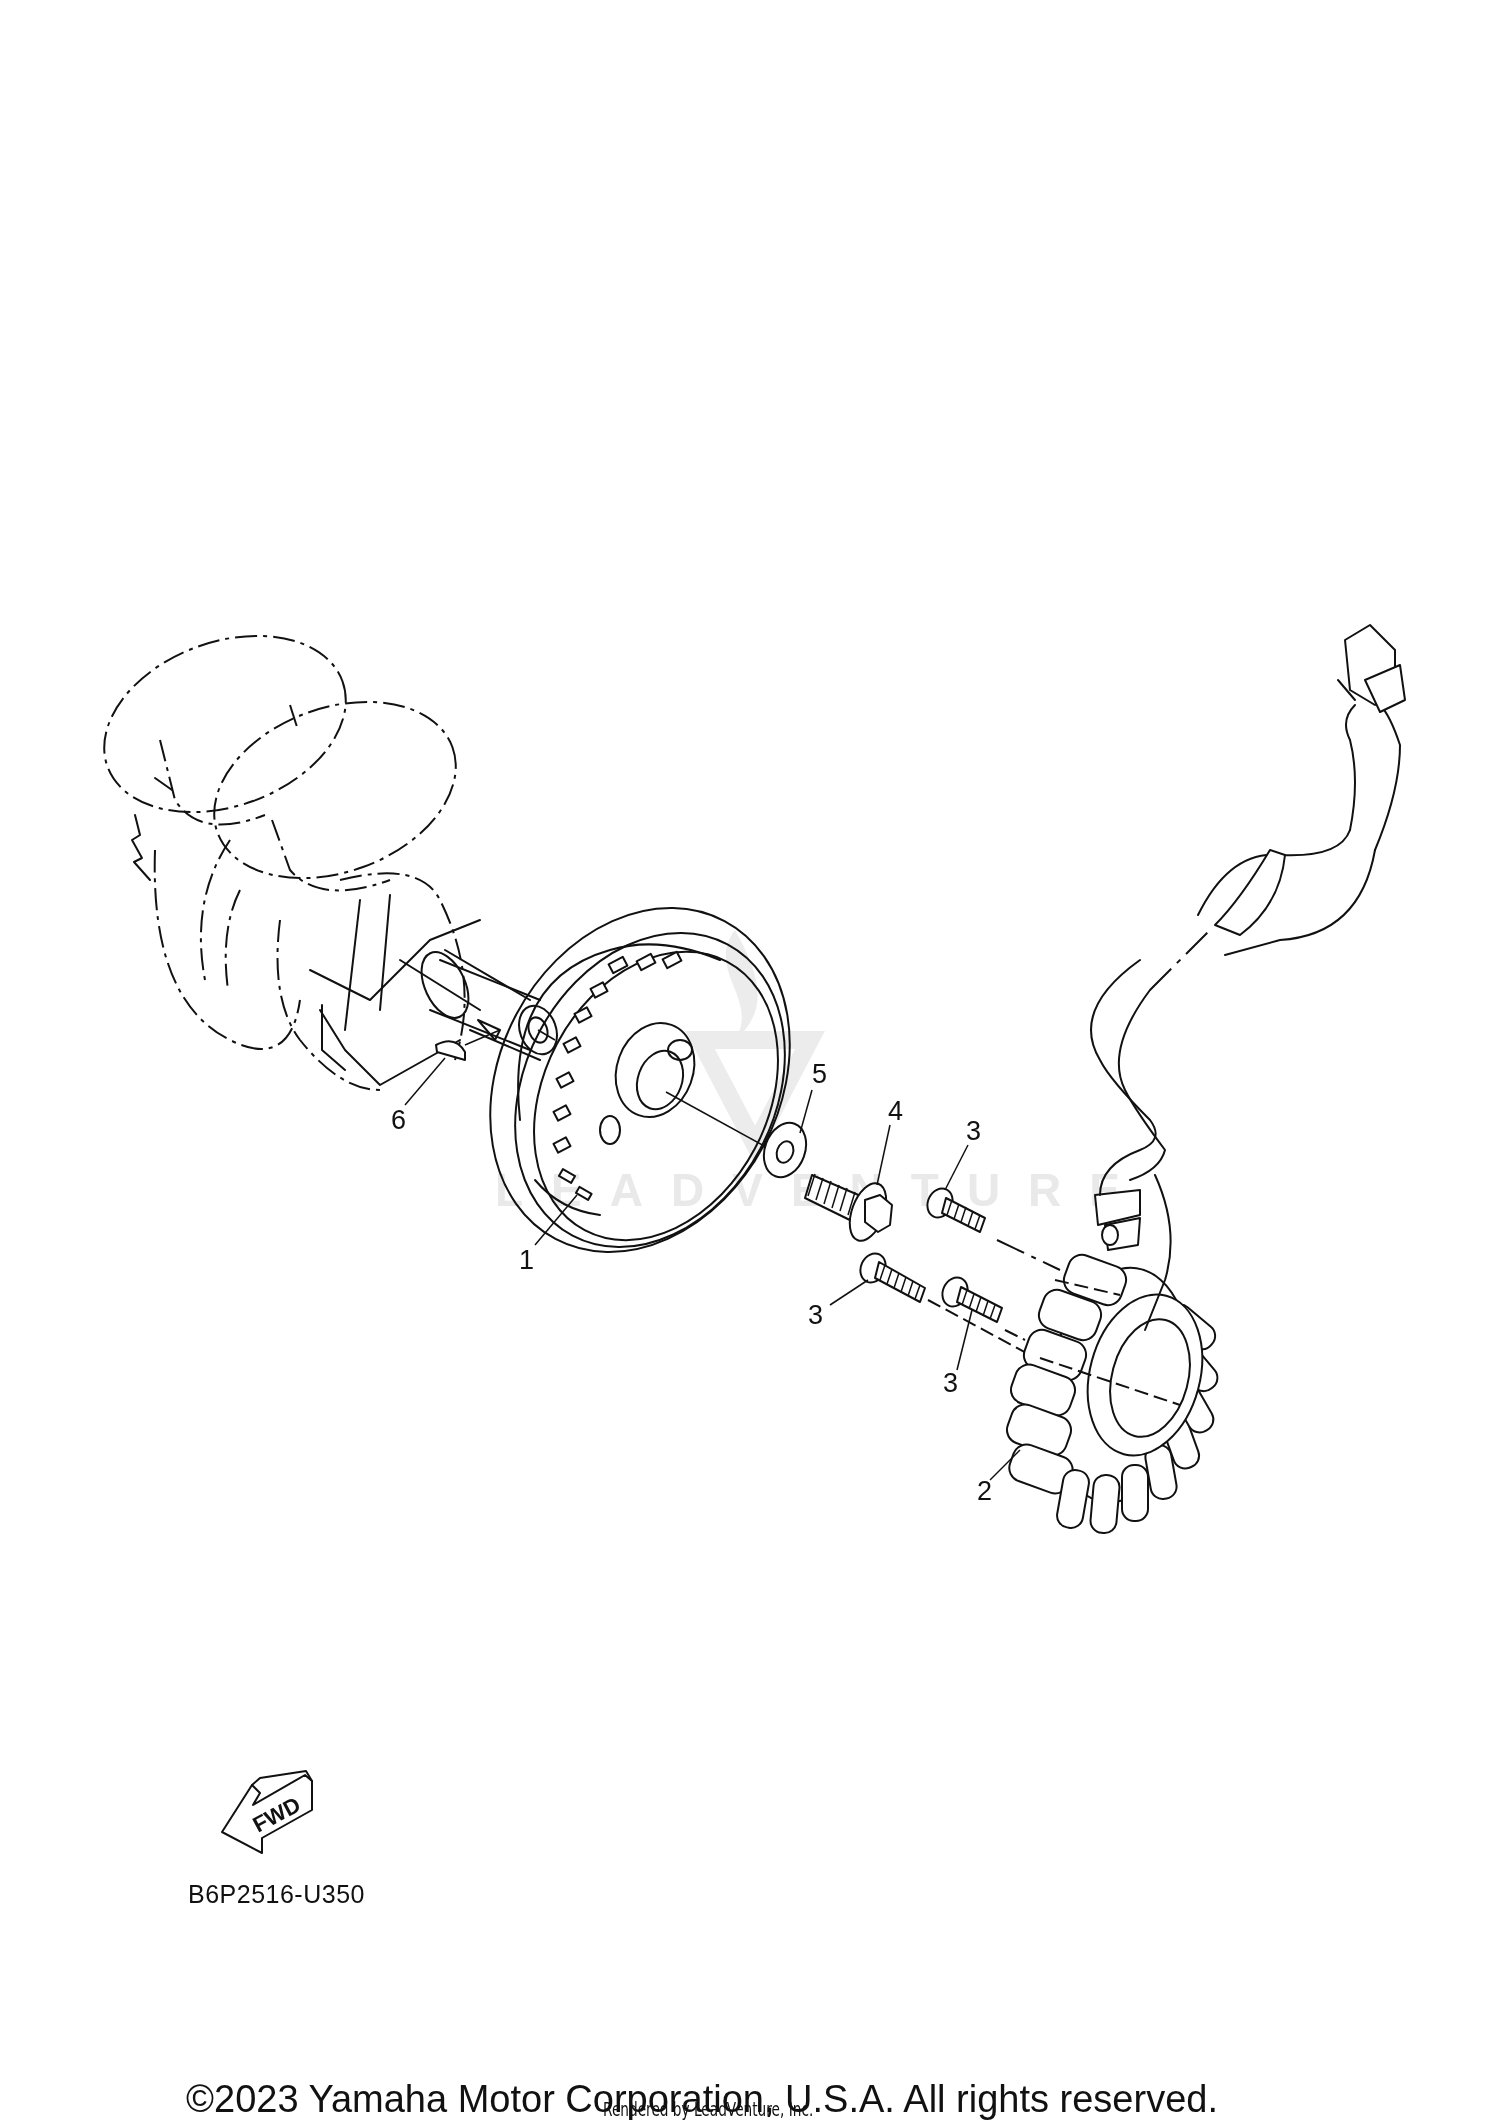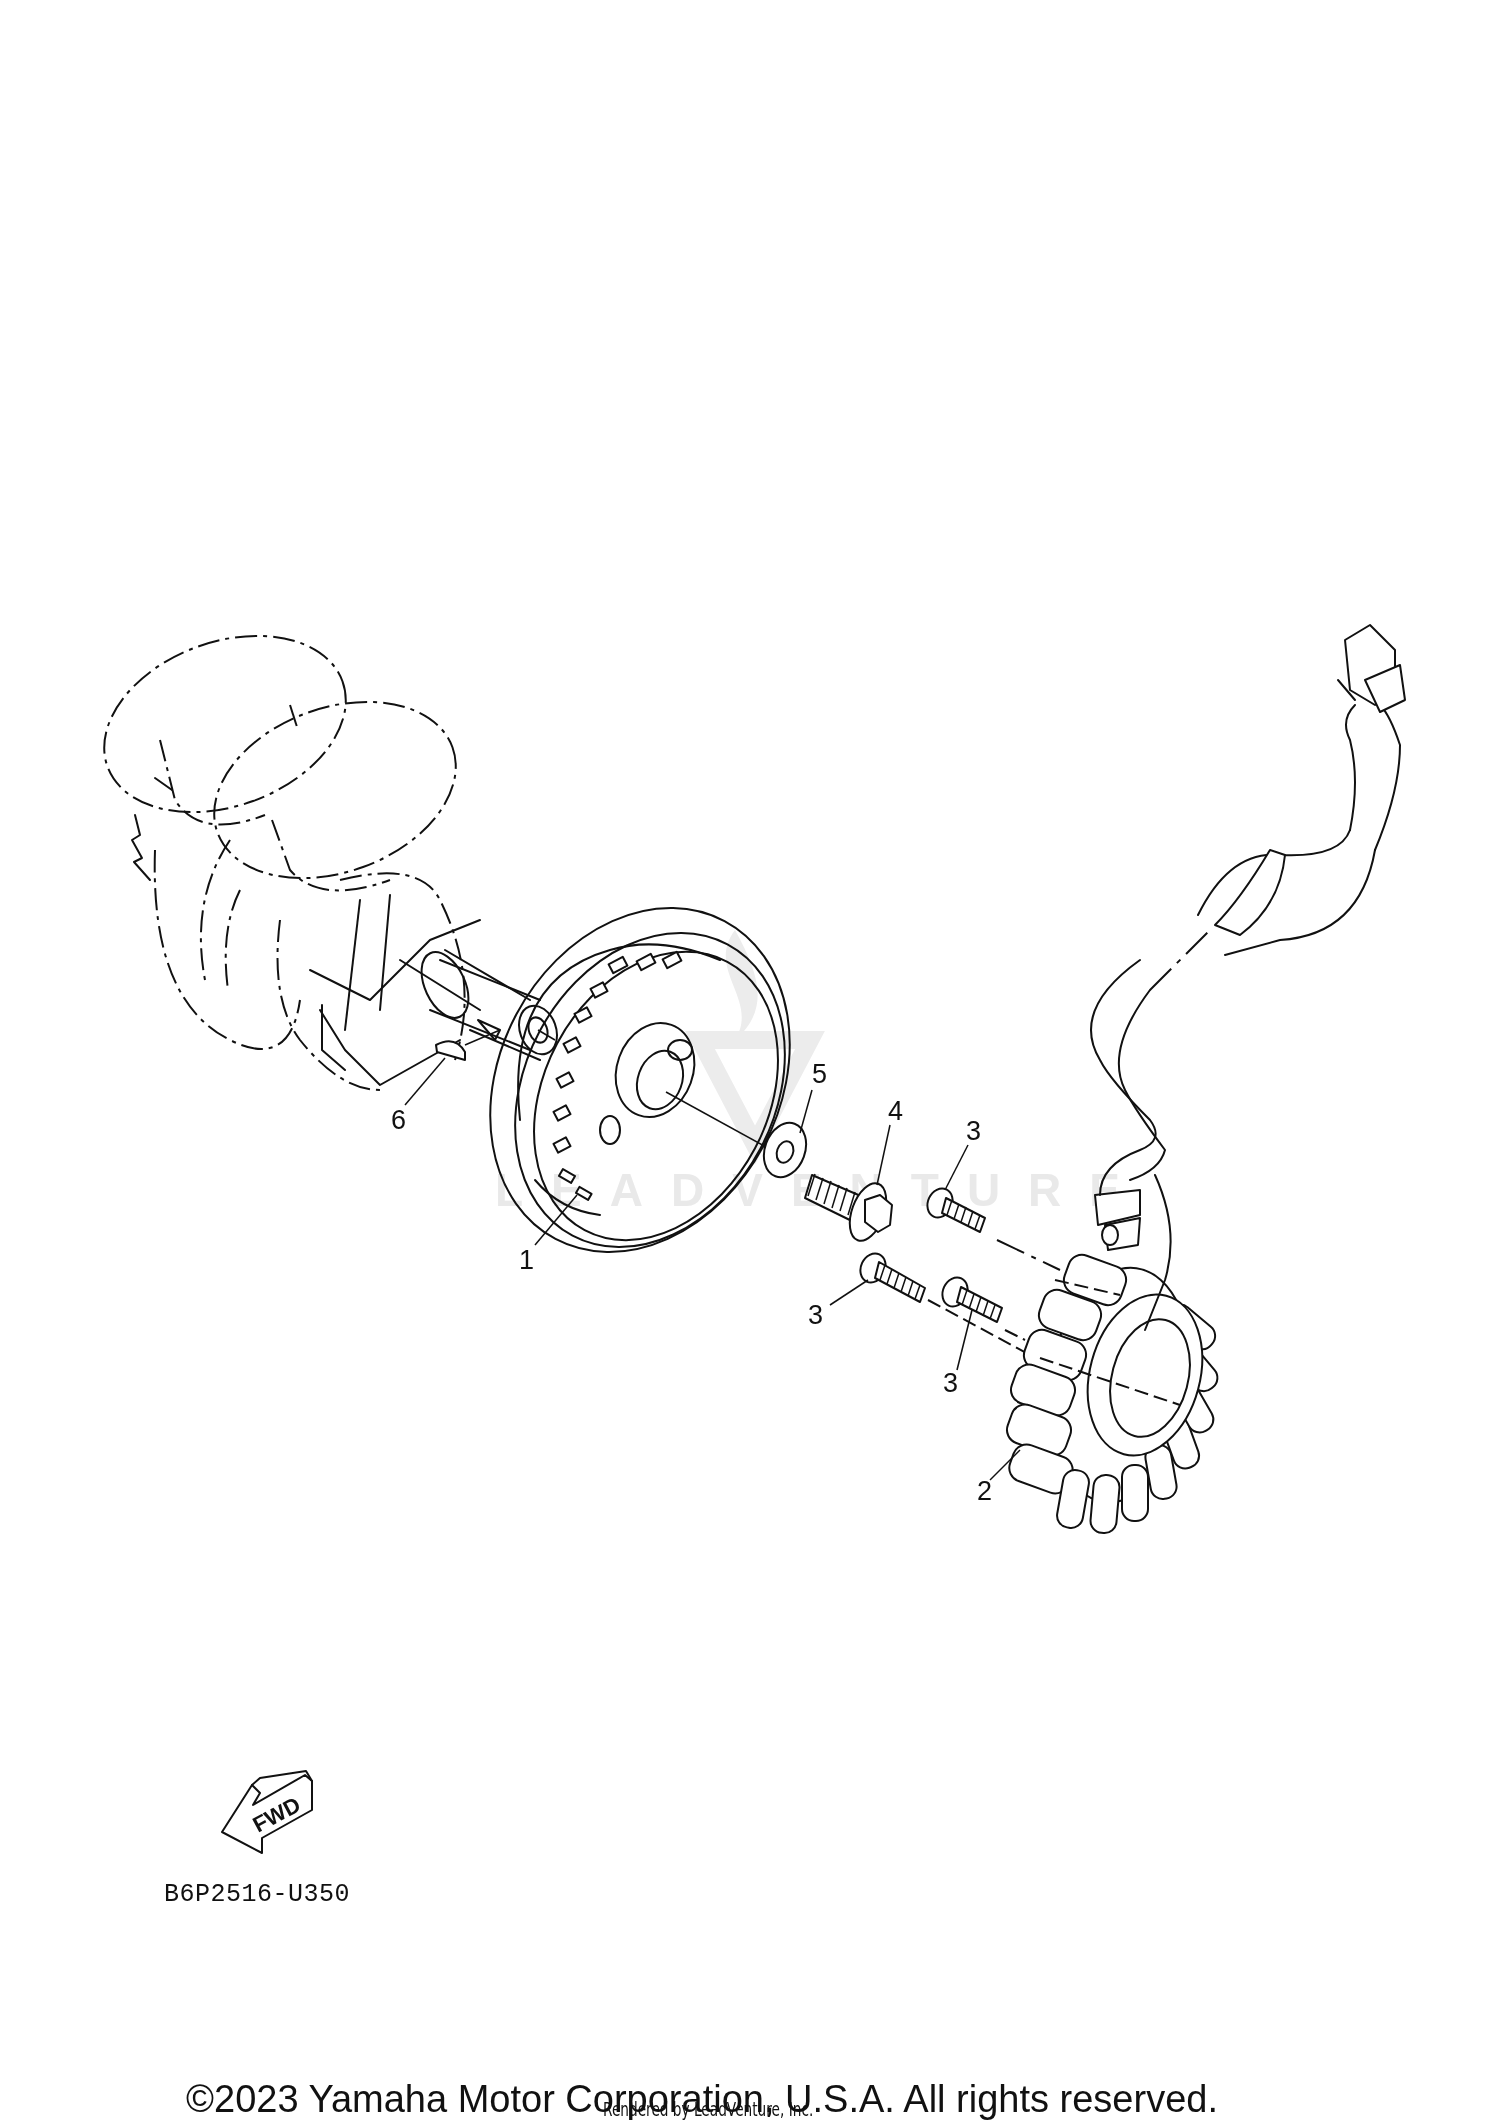--- a/index.html
+++ b/index.html
@@ -6,21 +6,21 @@
     body { width: 1500px; height: 2125px; position: relative; overflow: hidden; font-family: "Liberation Sans", sans-serif; }
     #diagram { position: absolute; left: 0; top: 0; width: 1500px; height: 2125px; }
     .ln { fill: none; stroke: #111; stroke-width: 2; stroke-linecap: round; stroke-linejoin: round; }
     .thin { fill: none; stroke: #111; stroke-width: 1.5; }
     .dash { fill: none; stroke: #111; stroke-width: 2; stroke-dasharray: 14 6; }
     .phantom { fill: none; stroke: #111; stroke-width: 2; stroke-dasharray: 22 6 4 6; }
     .chain { fill: none; stroke: #111; stroke-width: 2; stroke-dasharray: 30 8 5 8; }
     .fillw { fill: #fff; stroke: #111; stroke-width: 2; stroke-linejoin: round; }
     .callout { position: absolute; font-family: "Liberation Sans", sans-serif; font-size: 27px; color: #111; line-height: 1; }
     .wm-text { position: absolute; left: 495px; top: 1163px; font-family: "Liberation Sans", sans-serif; font-weight: bold; font-size: 46px; letter-spacing: 28px; color: #e9e9e9; }
-    .code { position: absolute; left: 164px; top: 1880px; font-family: Liberation Mono, monospace; font-size: 25px; color: #111; letter-spacing: 0.5px; }
+    .code { position: absolute; left: 188px; top: 1880px; font-family: Liberation Sans, sans-serif; font-size: 25px; color: #111; letter-spacing: 0.5px; }
     .copyright { position: absolute; left: 186px; top: 2078px; font-family: Liberation Sans, sans-serif; font-size: 38px; color: #111; white-space: nowrap; }
     .rendered { position: absolute; left: 603px; top: 2098px; font-family: "DejaVu Sans", sans-serif; font-size: 19px; color: #111; transform: scaleX(0.72); transform-origin: left top; white-space: nowrap; }
   </style>
 </head>
 <body>
 
 <div class="wm-text">LEADVENTURE</div>
 
 <svg id="diagram" viewBox="0 0 1500 2125" xmlns="http://www.w3.org/2000/svg">
 

